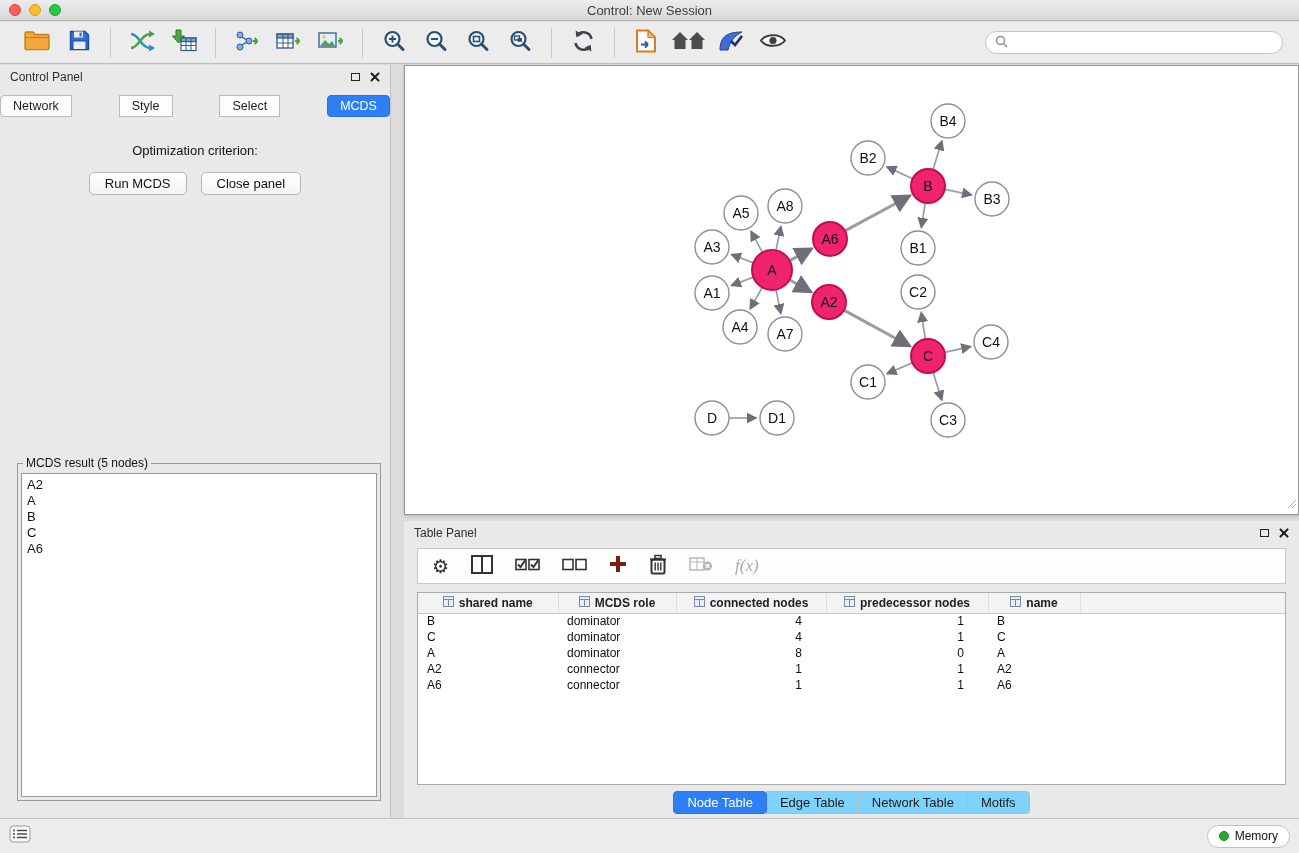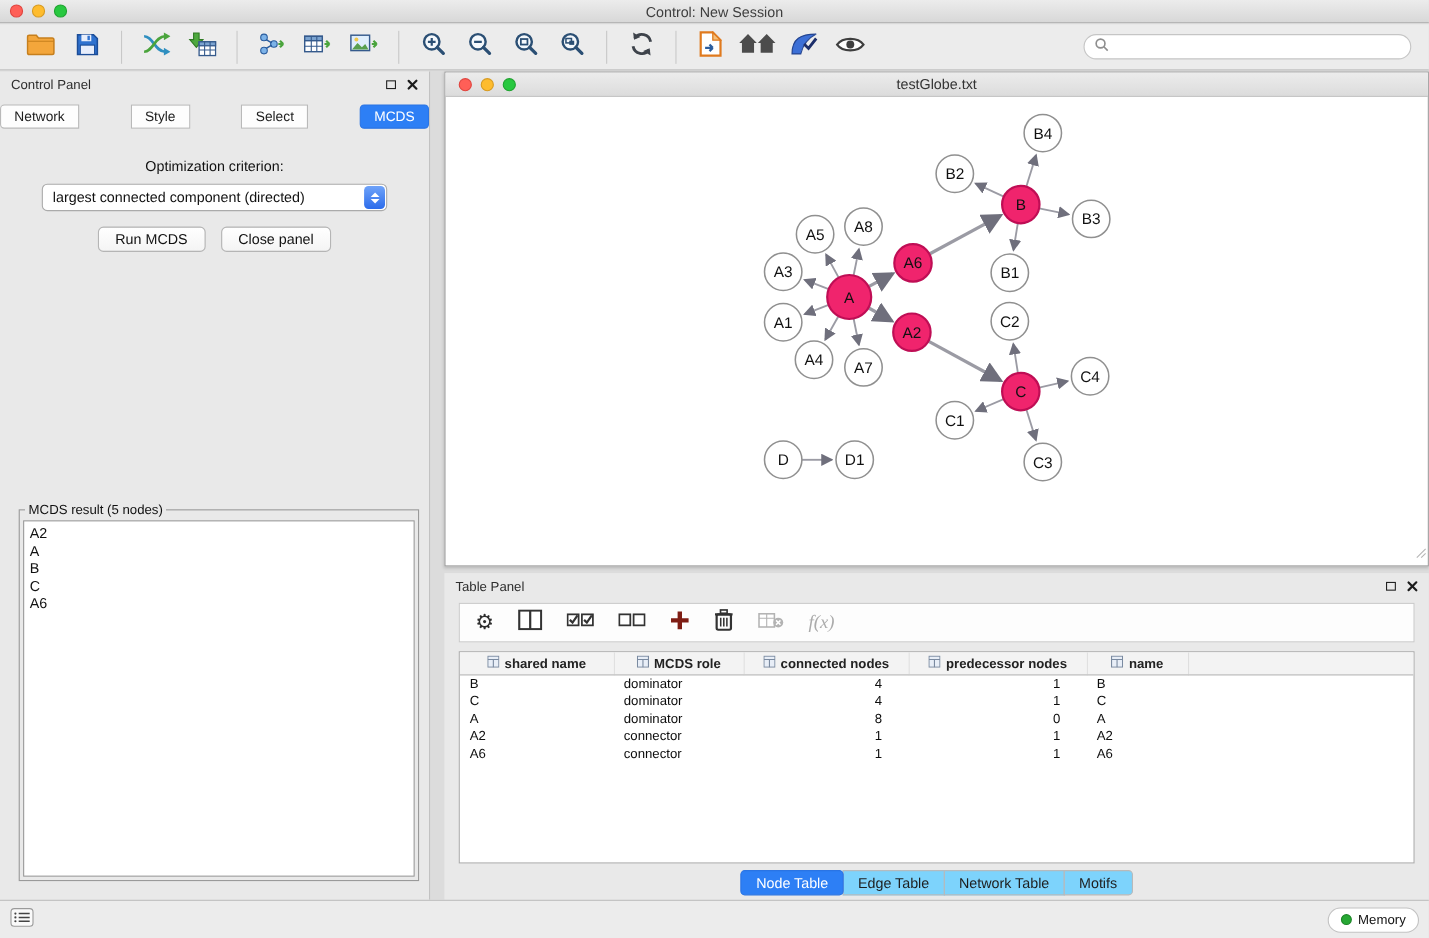--- a/index.html
+++ b/index.html
@@ -253,55 +253,40 @@
         <span class="x-icon"></span>
       </span>
     </div>
     <div class="cp-tabs">
         <button class="cp-tab">Network</button>
         <button class="cp-tab">Style</button>
         <button class="cp-tab">Select</button>
         <button class="cp-tab active">MCDS</button>
       </div>
     <div class="opt-label">Optimization criterion:</div>
-    <div class="dropdown">
-      <span class="dd-text">largest connected component (directed)</span>
-      <span class="dd-stepper">
-          <span class="tri-up"></span>
-          <span class="tri-down"></span>
-        </span>
-    </div>
     <div class="cp-buttons">
       <button class="mac-btn">Run MCDS</button>
       <button class="mac-btn">Close panel</button>
     </div>
     <fieldset class="result-box">
       <legend>MCDS result (5 nodes)</legend>
       <div class="result-list">
           <div class="mcds-item">A2</div>
           <div class="mcds-item">A</div>
           <div class="mcds-item">B</div>
           <div class="mcds-item">C</div>
           <div class="mcds-item">A6</div>
         </div>
     </fieldset>
   </div>
 
   <div class="v-splitter"></div>
   <div class="h-splitter"></div>
 
   <div class="network-window">
-    <div class="nw-titlebar">
-      <div class="traffic">
-        <span class="light red"></span>
-        <span class="light yellow"></span>
-        <span class="light green"></span>
-      </div>
-      <div class="nw-title">testGlobe.txt</div>
-    </div>
     <svg class="graph" viewBox="0 0 893 426">
       <defs>
         <marker id="arrowhead" viewBox="0 0 10 10" refX="8.5" refY="5" markerWidth="6.5" markerHeight="6.5" orient="auto">
           <path d="M0,0 L10,5 L0,10 z" fill="#6f6f7c"></path>
         </marker>
       </defs>
     <line x1="357.4445610618003" y1="164.43032195234252" x2="346.03321088510967" y2="143.44816195004034" stroke="#9b9ba4" stroke-width="1.7" marker-end="url(#arrowhead)"></line>
         <line x1="370.9811984858021" y1="162.40025360835892" x2="375.8197415899078" y2="138.57973371122313" stroke="#9b9ba4" stroke-width="1.7" marker-end="url(#arrowhead)"></line>
         <line x1="348.325077653959" y1="174.84127976735095" x2="326.60866846334307" y2="166.5166562442815" stroke="#9b9ba4" stroke-width="1.7" marker-end="url(#arrowhead)"></line>
         <line x1="348.325077653959" y1="189.15872023264905" x2="326.60866846334307" y2="197.4833437557185" stroke="#9b9ba4" stroke-width="1.7" marker-end="url(#arrowhead)"></line>

